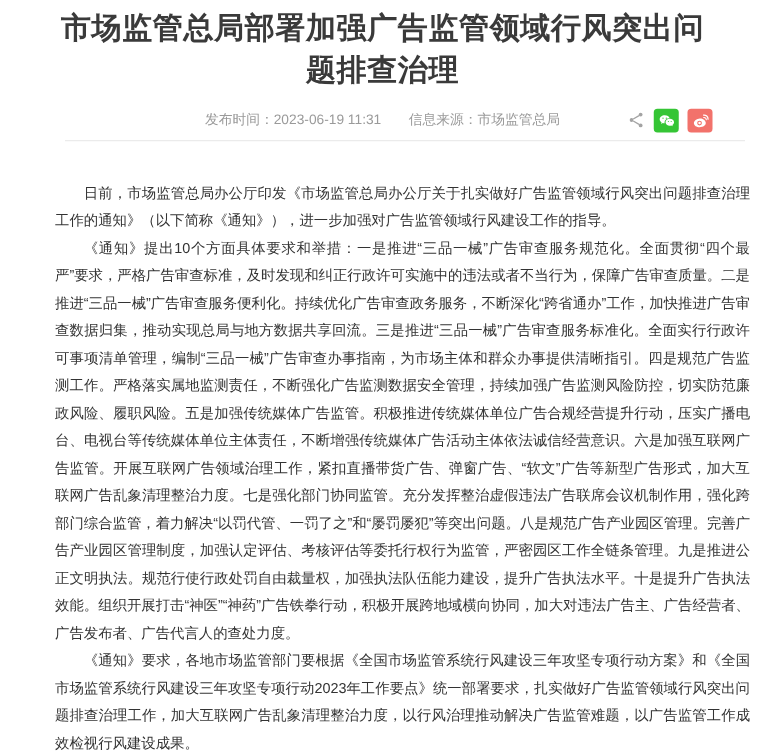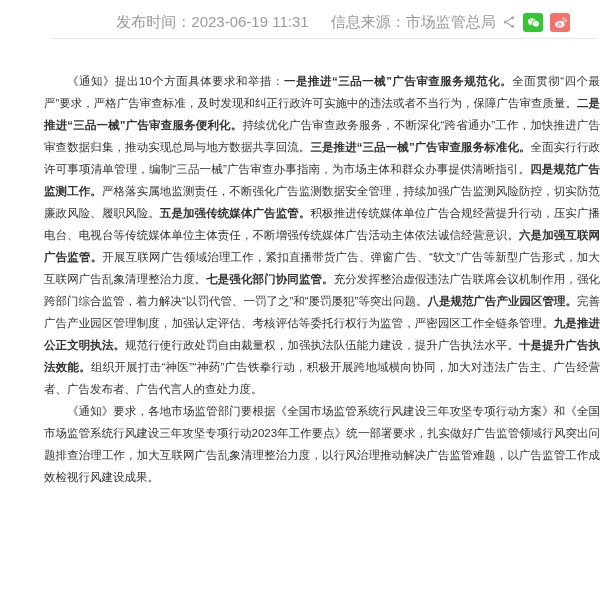--- a/index.html
+++ b/index.html
@@ -20,21 +20,21 @@
     color: #3a3a3a;
     letter-spacing: 0.5px;
   }
 
   .meta-row {
     position: relative;
     margin-top: 12px;
     height: 20px;
     line-height: 20px;
     text-align: center;
-    font-size: 15px;
+    font-size: 11px;
     color: #9a9a9a;
     white-space: nowrap;
   }
   .meta-item { color: #9a9a9a; }
   .meta-gap { display: inline-block; width: 22px; }
 
   .share-group {
     position: absolute;
     right: 42px; top: 0;
     height: 20px;
@@ -65,27 +65,28 @@
   }
   .para {
     margin: 0;
     text-indent: 2em;
     text-align: justify;
     font-size: 11.5px;
     line-height: 22px;
     color: #333333;
     word-break: break-all;
   }
-  .bold { font-weight: bold; }
+  .bold { font-weight: normal; }
 </style>
 </head>
 <body>
 
 <div class="page">
 
+  <h1 class="title">市场监管总局部署加强广告监管领域行风突出问题排查治理</h1>
 
   <div class="meta-row">
     <span class="meta-item"><span>发布时间：</span><span>2023-06-19 11:31</span></span><span class="meta-gap"></span><span class="meta-item"><span>信息来源：</span><span>市场监管总局</span></span>
 
     <div class="share-group">
       <span class="share-btn plain" style="color: rgb(163, 163, 163);">
         <svg viewBox="0 0 24 24" width="14" height="14">
           <circle cx="18" cy="4.6" r="2.6" fill="currentColor"></circle>
           <circle cx="5.6" cy="12" r="2.6" fill="currentColor"></circle>
           <circle cx="18" cy="19.4" r="2.6" fill="currentColor"></circle>
@@ -110,17 +111,18 @@
           <path d="M23.6 7.3c4.8-.5 8.7 3.1 8.7 7.9" stroke="#ffffff" stroke-width="2.4" fill="none" stroke-linecap="round"></path>
           <path d="M24 12c2.7-.3 4.9 1.8 4.9 4.4" stroke="#ffffff" stroke-width="2.2" fill="none" stroke-linecap="round"></path>
         </svg>
       </span>
     </div>
   </div>
 
   <hr class="divider">
 
   <div class="content">
+      <p class="para"><span class="">日前，市场监管总局办公厅印发《市场监管总局办公厅关于扎实做好广告监管领域行风突出问题排查治理工作的通知》（以下简称《通知》），进一步加强对广告监管领域行风建设工作的指导。</span></p>
       <p class="para"><span class="">《通知》提出10个方面具体要求和举措：</span><span class="bold">一是推进“三品一械”广告审查服务规范化。</span><span class="">全面贯彻“四个最严”要求，严格广告审查标准，及时发现和纠正行政许可实施中的违法或者不当行为，保障广告审查质量。</span><span class="bold">二是推进“三品一械”广告审查服务便利化。</span><span class="">持续优化广告审查政务服务，不断深化“跨省通办”工作，加快推进广告审查数据归集，推动实现总局与地方数据共享回流。</span><span class="bold">三是推进“三品一械”广告审查服务标准化。</span><span class="">全面实行行政许可事项清单管理，编制“三品一械”广告审查办事指南，为市场主体和群众办事提供清晰指引。</span><span class="bold">四是规范广告监测工作。</span><span class="">严格落实属地监测责任，不断强化广告监测数据安全管理，持续加强广告监测风险防控，切实防范廉政风险、履职风险。</span><span class="bold">五是加强传统媒体广告监管。</span><span class="">积极推进传统媒体单位广告合规经营提升行动，压实广播电台、电视台等传统媒体单位主体责任，不断增强传统媒体广告活动主体依法诚信经营意识。</span><span class="bold">六是加强互联网广告监管。</span><span class="">开展互联网广告领域治理工作，紧扣直播带货广告、弹窗广告、“软文”广告等新型广告形式，加大互联网广告乱象清理整治力度。</span><span class="bold">七是强化部门协同监管。</span><span class="">充分发挥整治虚假违法广告联席会议机制作用，强化跨部门综合监管，着力解决“以罚代管、一罚了之”和“屡罚屡犯”等突出问题。</span><span class="bold">八是规范广告产业园区管理。</span><span class="">完善广告产业园区管理制度，加强认定评估、考核评估等委托行权行为监管，严密园区工作全链条管理。</span><span class="bold">九是推进公正文明执法。</span><span class="">规范行使行政处罚自由裁量权，加强执法队伍能力建设，提升广告执法水平。</span><span class="bold">十是提升广告执法效能。</span><span class="">组织开展打击“神医”“神药”广告铁拳行动，积极开展跨地域横向协同，加大对违法广告主、广告经营者、广告发布者、广告代言人的查处力度。</span></p>
       <p class="para"><span class="">《通知》要求，各地市场监管部门要根据《全国市场监管系统行风建设三年攻坚专项行动方案》和《全国市场监管系统行风建设三年攻坚专项行动2023年工作要点》统一部署要求，扎实做好广告监管领域行风突出问题排查治理工作，加大互联网广告乱象清理整治力度，以行风治理推动解决广告监管难题，以广告监管工作成效检视行风建设成果。</span></p>
     </div>
 
 </div>
 
 </body></html>

